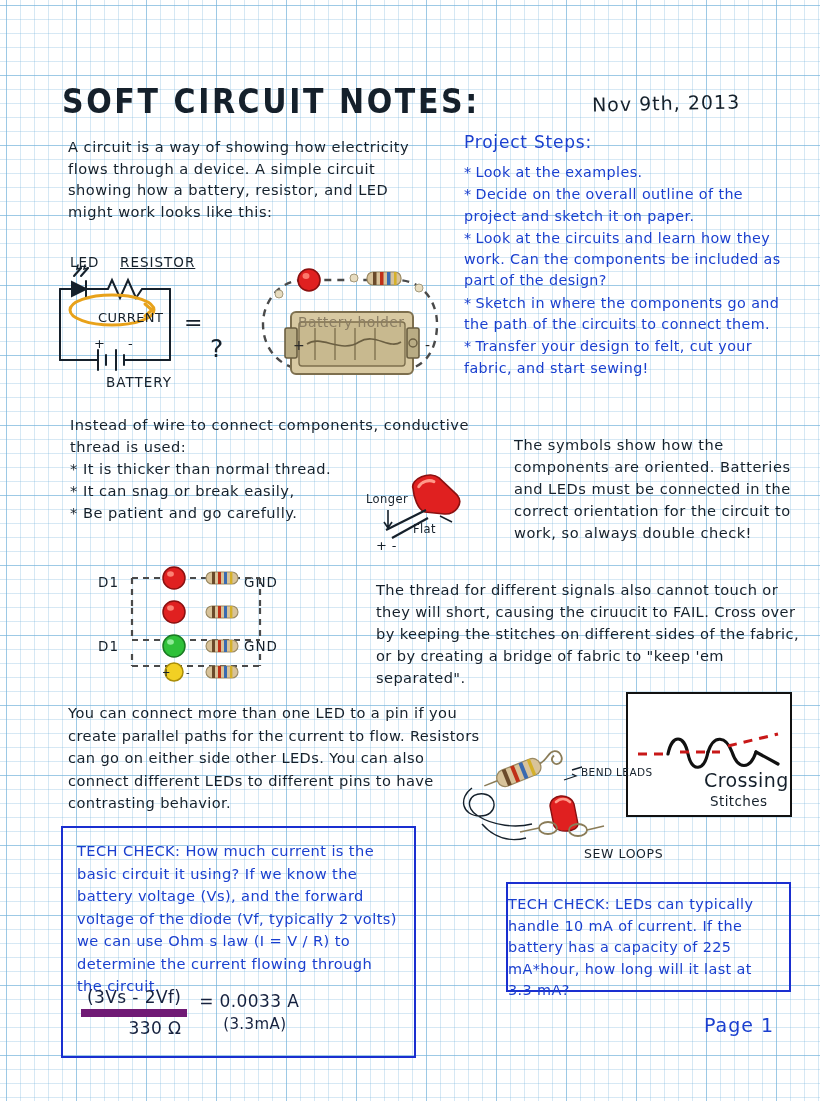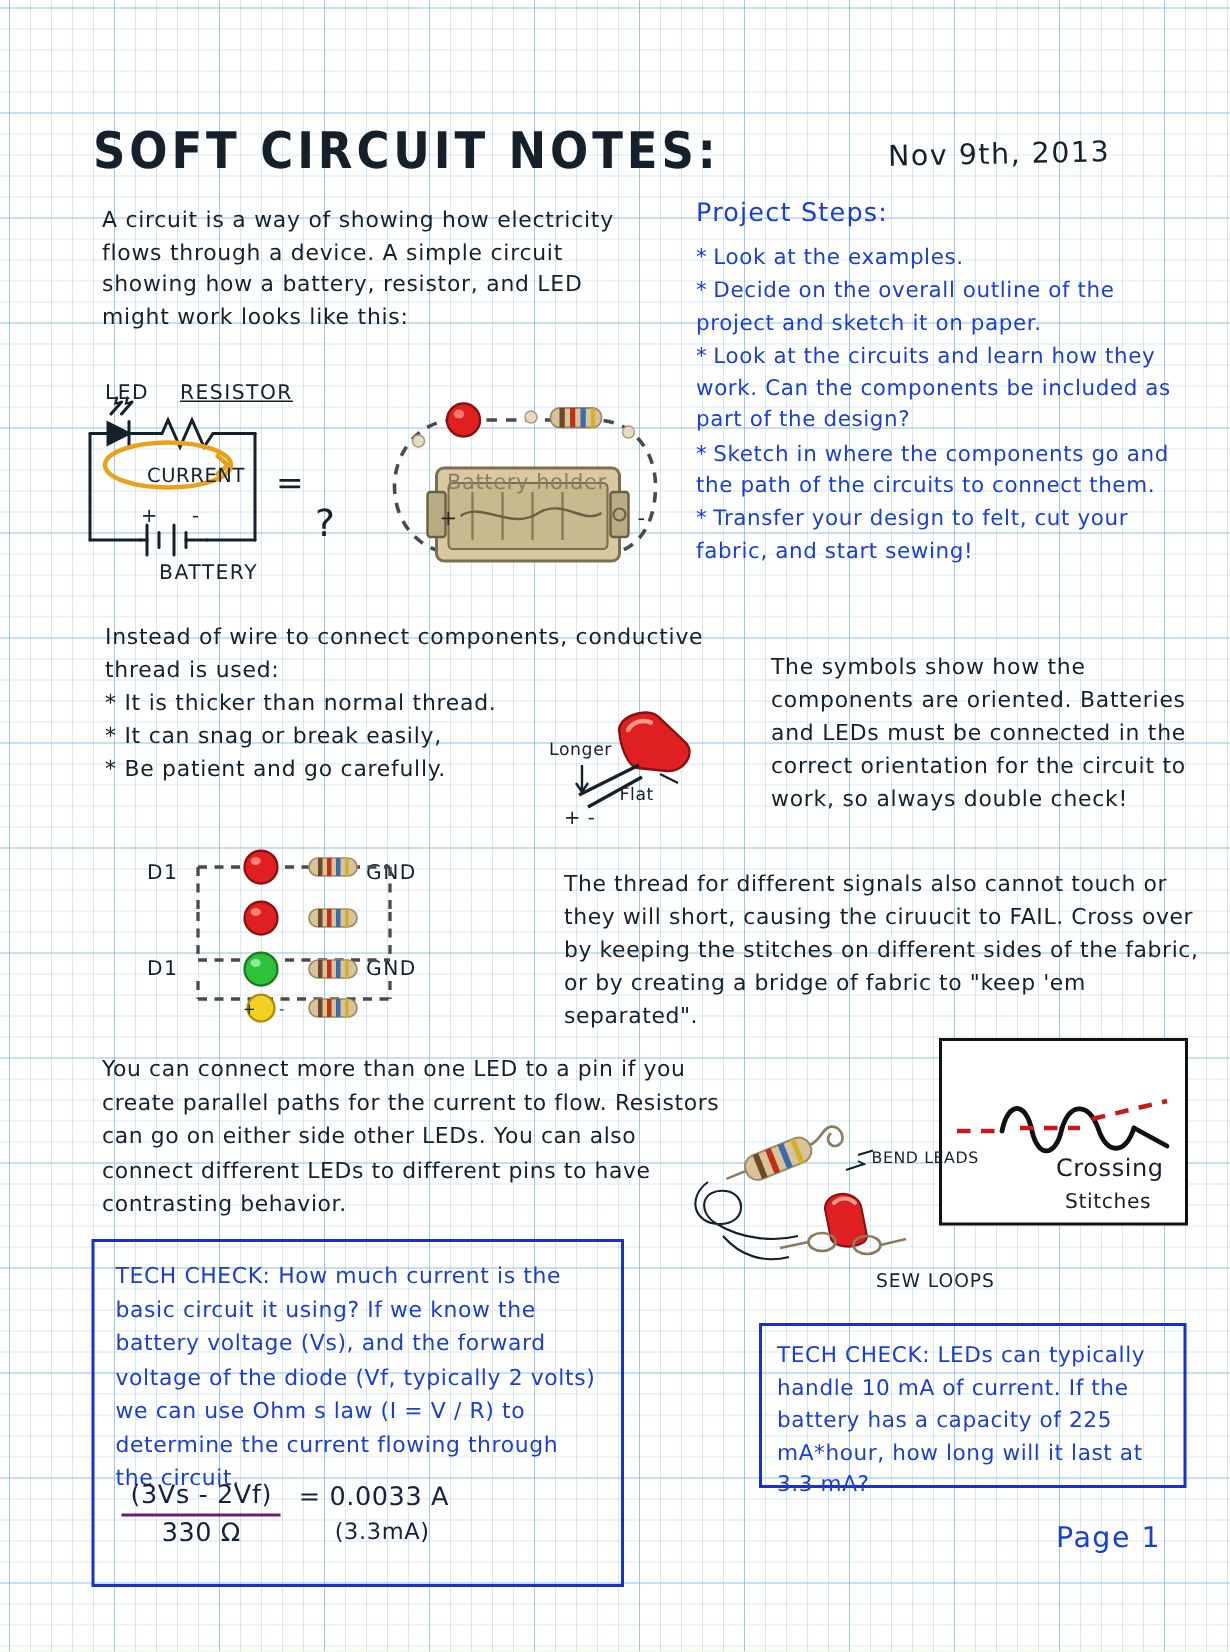--- a/index.html
+++ b/index.html
@@ -10,21 +10,21 @@
   body {
     width: 820px;
     height: 1101px;
     font-family: "DejaVu Sans", sans-serif;
   }
   #page {
     position: relative;
     width: 820px;
     height: 1101px;
     overflow: hidden;
-    background: #bef264;
+    background: #fef9c3;
   }
   
   #grid {
     position: absolute;
     left: 0; top: 0;
     width: 820px; height: 1101px;
     background-color: #ffffff;
     background-image:
       linear-gradient(to right, rgba(120,180,220,0.30) 1px, transparent 1px),
       linear-gradient(to bottom, rgba(120,180,220,0.30) 1px, transparent 1px),
@@ -134,58 +134,58 @@
   #tech1 {
     left: 47px; top: 812px;
     width: 355px; height: 232px;
     padding: 12px 12px 16px 14px;
     font-size: 14.6px;
     line-height: 22.5px;
   }
   #tech2 {
     left: 492px; top: 868px;
     width: 285px; height: 110px;
-    padding: 10px 10px 0 10px;
+    padding: 10px 10px 0 0;
     font-size: 14.4px;
     line-height: 21.5px;
   }
   #formula {
     position: absolute;
     left: 18px; top: 158px;
     font-size: 17px;
     color: #16213e;
   }
   #formula .frac {
     display: inline-block;
     text-align: center;
     vertical-align: middle;
   }
   #formula .num { display:block; padding: 0 6px; }
-  #formula .den { display:block; border-top: 2px solid #701a75; padding: 0 6px;}
+  #formula .den { display:block; border-top: 8px solid #701a75; padding: 0 6px; text-align: right;}
   #formula .eq { display: inline-block; vertical-align: middle; margin-left: 6px;}
   #formula .sub { display:block; font-size: 15px; margin-left: 24px; }
 
   #pageno {
     left: 690px; top: 1000px;
     font-size: 19px;
     color: #1a3fcf;
     letter-spacing: 1px;
   }
 
   
   #cross-box {
     left: 612px; top: 678px;
     width: 166px; height: 125px;
     border: 2.5px solid #111;
     box-sizing: border-box;
     background: #fff;
   }
   #cross-label1 {
     left: 690px; top: 755px;
-    font-size: 16px; color: #15202b;
+    font-size: 19px; color: #15202b;
   }
   #cross-label2 {
     left: 696px; top: 779px;
     font-size: 13.5px; color: #15202b;
   }
   #sew-loops-label {
     left: 570px; top: 832px;
     font-size: 12.5px; color: #15202b; letter-spacing: 0.6px;
   }
   #bend-leads-label {

